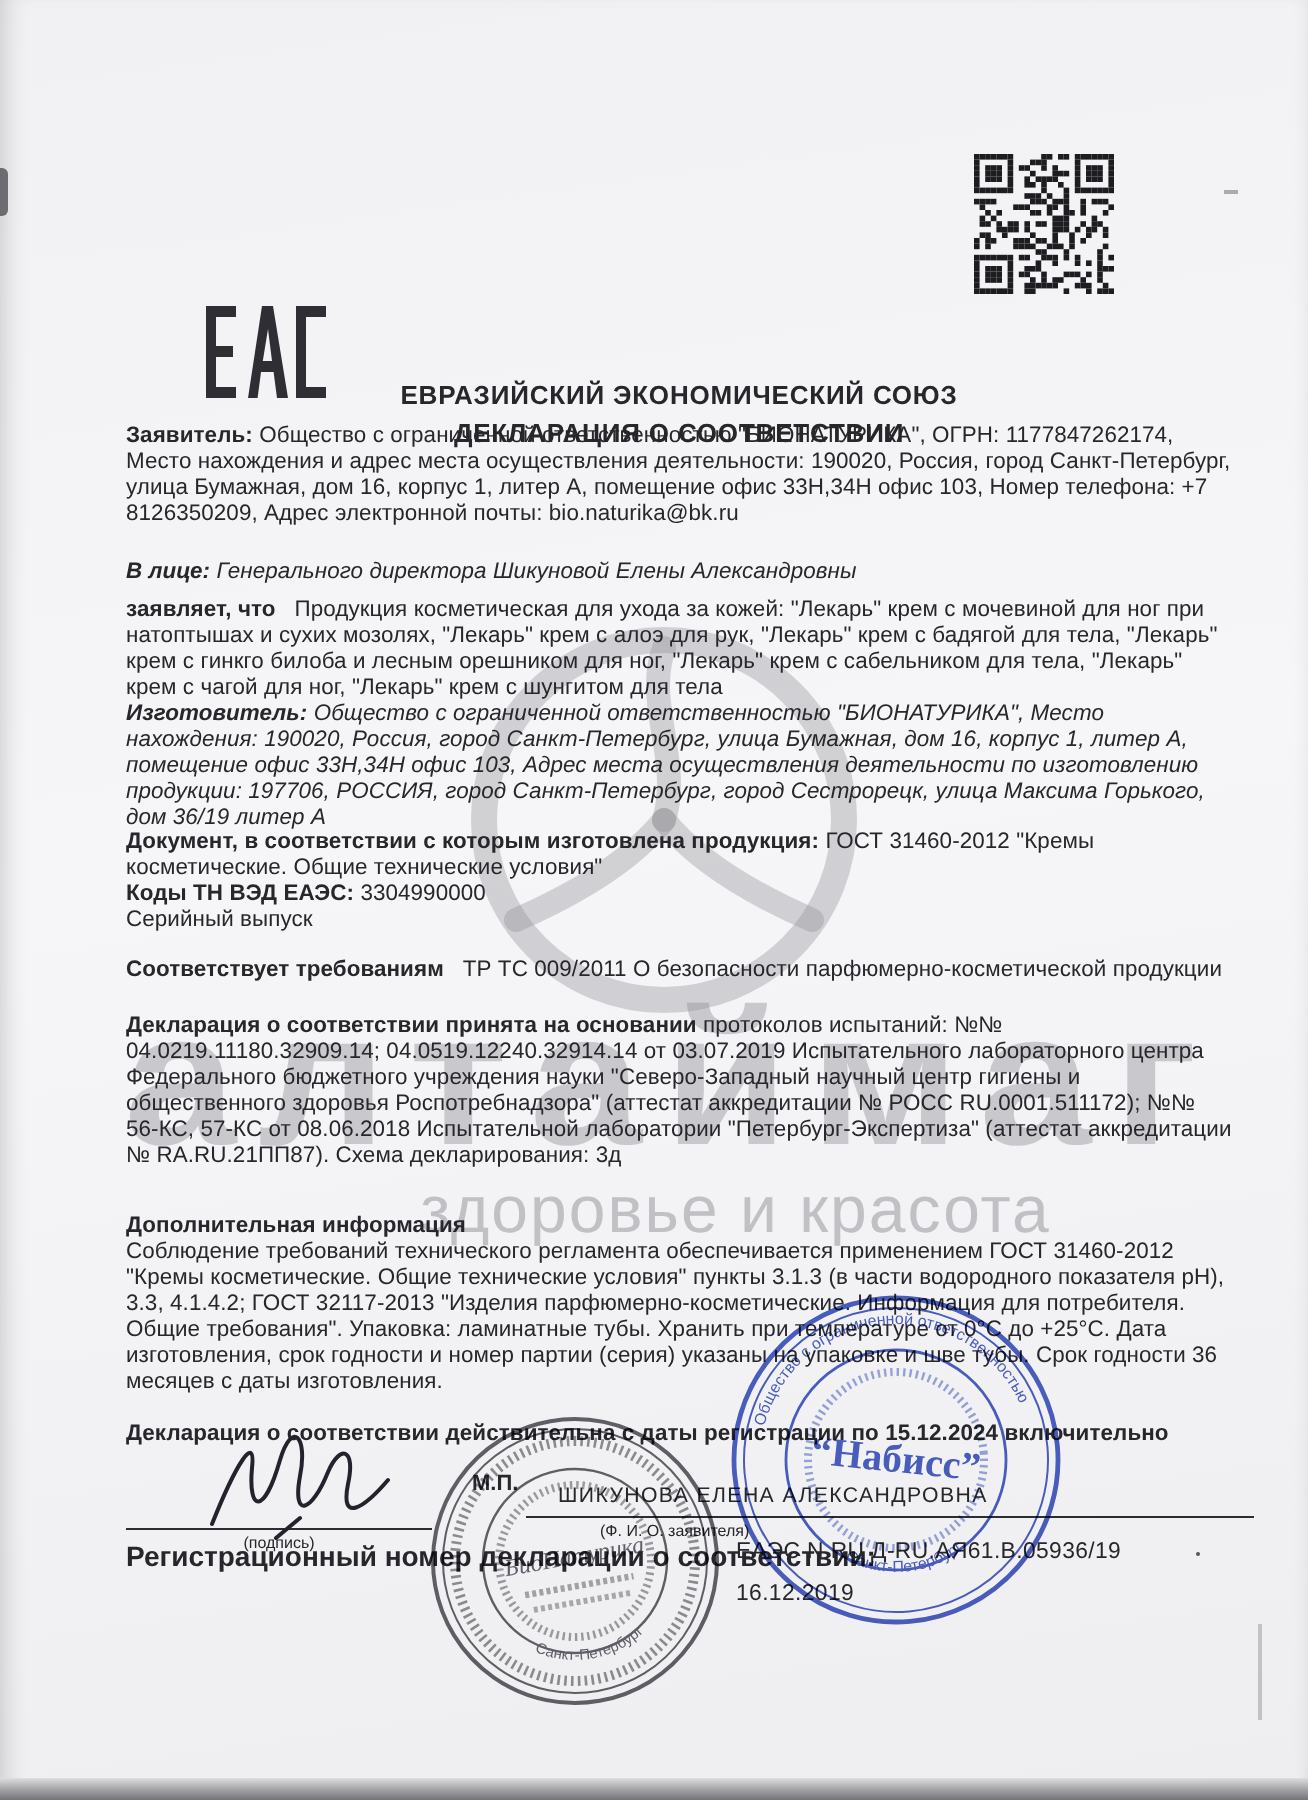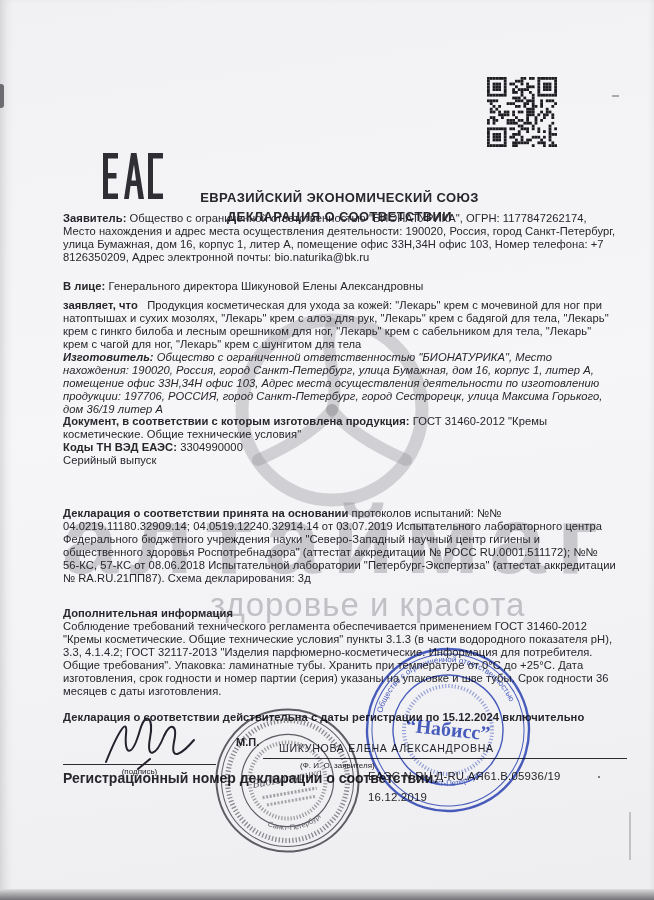--- a/index.html
+++ b/index.html
@@ -20,21 +20,21 @@
   
   .eac{position:absolute;left:103px;top:153px;z-index:2;}
   .hdr{position:absolute;left:63px;width:553px;text-align:center;font-weight:bold;font-size:13px;letter-spacing:.4px;z-index:2;margin-top:25px;}
   .hdr-union{top:165px;}
   .hdr-title{top:184px;}
   .qr{position:absolute;left:487px;top:77px;width:70px;height:70px;z-index:2;}
   
   .para{position:absolute;left:63px;width:553px;margin:0;font-size:11.2px;line-height:13.1px;letter-spacing:.05px;z-index:2;}
   .lbl{font-weight:bold;text-align:center;}
   .p-applicant{top:212px;}
-  .p-inperson{top:280px;}
+  .p-inperson{top:280px;font-style:italic;}
   .p-declares{top:299px;}
   .p-manufacturer{top:351px;font-style:italic;}
   .p-document{top:415px;}
   .p-tnved{top:441px;}
   .p-serial{top:454px;}
   .p-complies{top:479px;}
   .p-basis{top:507px;}
   .p-addlabel{top:607px;font-weight:bold;}
   .p-addtext{top:620px;}
   .p-validity{top:711px;font-weight:bold;width:548px;}
@@ -380,20 +380,21 @@
   <p class="para p-declares"><b class="lbl">заявляет, что</b>&nbsp;&nbsp; <span>Продукция косметическая для ухода за кожей: "Лекарь" крем с мочевиной для ног при натоптышах и сухих мозолях, "Лекарь" крем с алоэ для рук, "Лекарь" крем с бадягой для тела, "Лекарь" крем с гинкго билоба и лесным орешником для ног, "Лекарь" крем с сабельником для тела, "Лекарь" крем с чагой для ног, "Лекарь" крем с шунгитом для тела</span></p>
 
   <p class="para p-manufacturer"><b class="lbl">Изготовитель:</b> <span>Общество с ограниченной ответственностью "БИОНАТУРИКА", Место нахождения: 190020, Россия, город Санкт-Петербург, улица Бумажная, дом 16, корпус 1, литер А, помещение офис 33Н,34Н офис 103, Адрес места осуществления деятельности по изготовлению продукции: 197706, РОССИЯ, город Санкт-Петербург, город Сестрорецк, улица Максима Горького, дом 36/19 литер А</span></p>
 
   <p class="para p-document"><b class="lbl">Документ, в соответствии с которым изготовлена продукция:</b> <span>ГОСТ 31460-2012 "Кремы косметические. Общие технические условия"</span></p>
 
   <p class="para p-tnved"><b class="lbl">Коды ТН ВЭД ЕАЭС:</b> <span>3304990000</span></p>
 
   <p class="para p-serial">Серийный выпуск</p>
 
+  <p class="para p-complies"><b class="lbl">Соответствует требованиям</b>&nbsp;&nbsp; <span>ТР ТС 009/2011 О безопасности парфюмерно-косметической продукции</span></p>
 
   <p class="para p-basis"><b class="lbl">Декларация о соответствии принята на основании</b> <span>протоколов испытаний: №№ 04.0219.11180.32909.14; 04.0519.12240.32914.14 от 03.07.2019 Испытательного лабораторного центра Федерального бюджетного учреждения науки "Северо-Западный научный центр гигиены и общественного здоровья Роспотребнадзора" (аттестат аккредитации № РОСС RU.0001.511172); №№ 56-КС, 57-КС от 08.06.2018 Испытательной лаборатории "Петербург-Экспертиза" (аттестат аккредитации № RA.RU.21ПП87). Схема декларирования: 3д</span></p>
 
   <p class="para p-addlabel">Дополнительная информация</p>
   <p class="para p-addtext">Соблюдение требований технического регламента обеспечивается применением ГОСТ 31460-2012 "Кремы косметические. Общие технические условия" пункты 3.1.3 (в части водородного показателя рН), 3.3, 4.1.4.2; ГОСТ 32117-2013 "Изделия парфюмерно-косметические. Информация для потребителя. Общие требования". Упаковка: ламинатные тубы. Хранить при температуре от 0°С до +25°С. Дата изготовления, срок годности и номер партии (серия) указаны на упаковке и шве тубы. Срок годности 36 месяцев с даты изготовления.</p>
 
   <p class="para p-validity">Декларация о соответствии действительна с даты регистрации по 15.12.2024 включительно</p>
 
   <div class="sigline"></div>
   <div class="sigcap">(подпись)</div>

